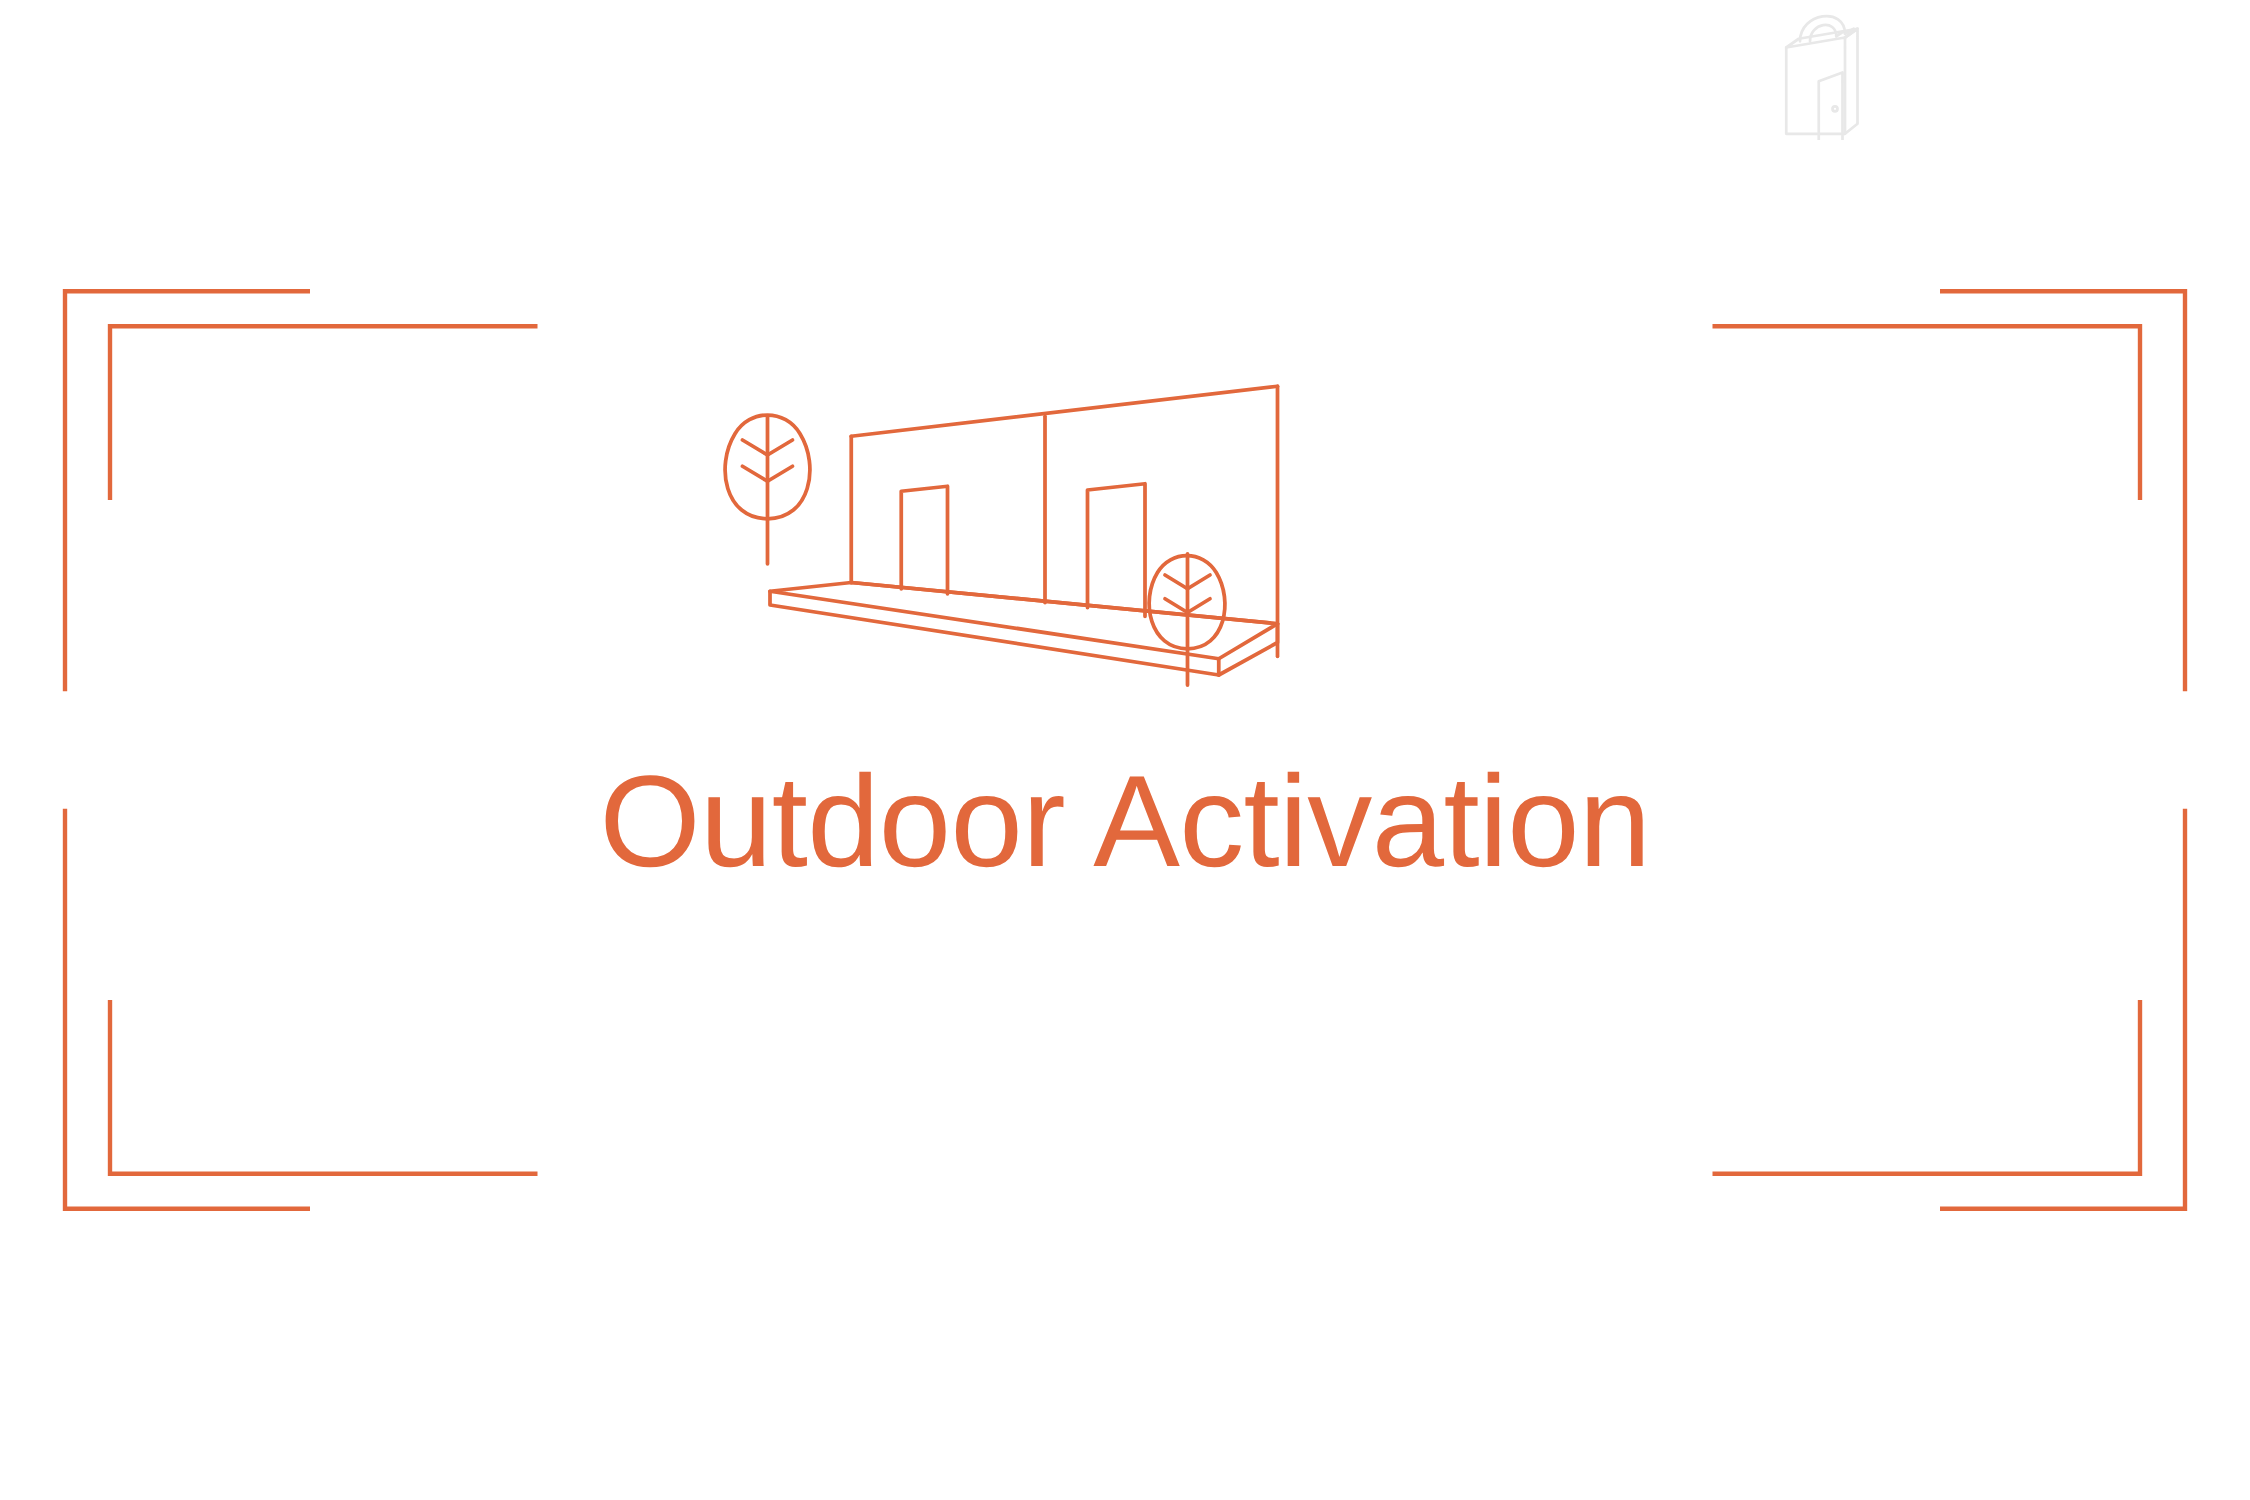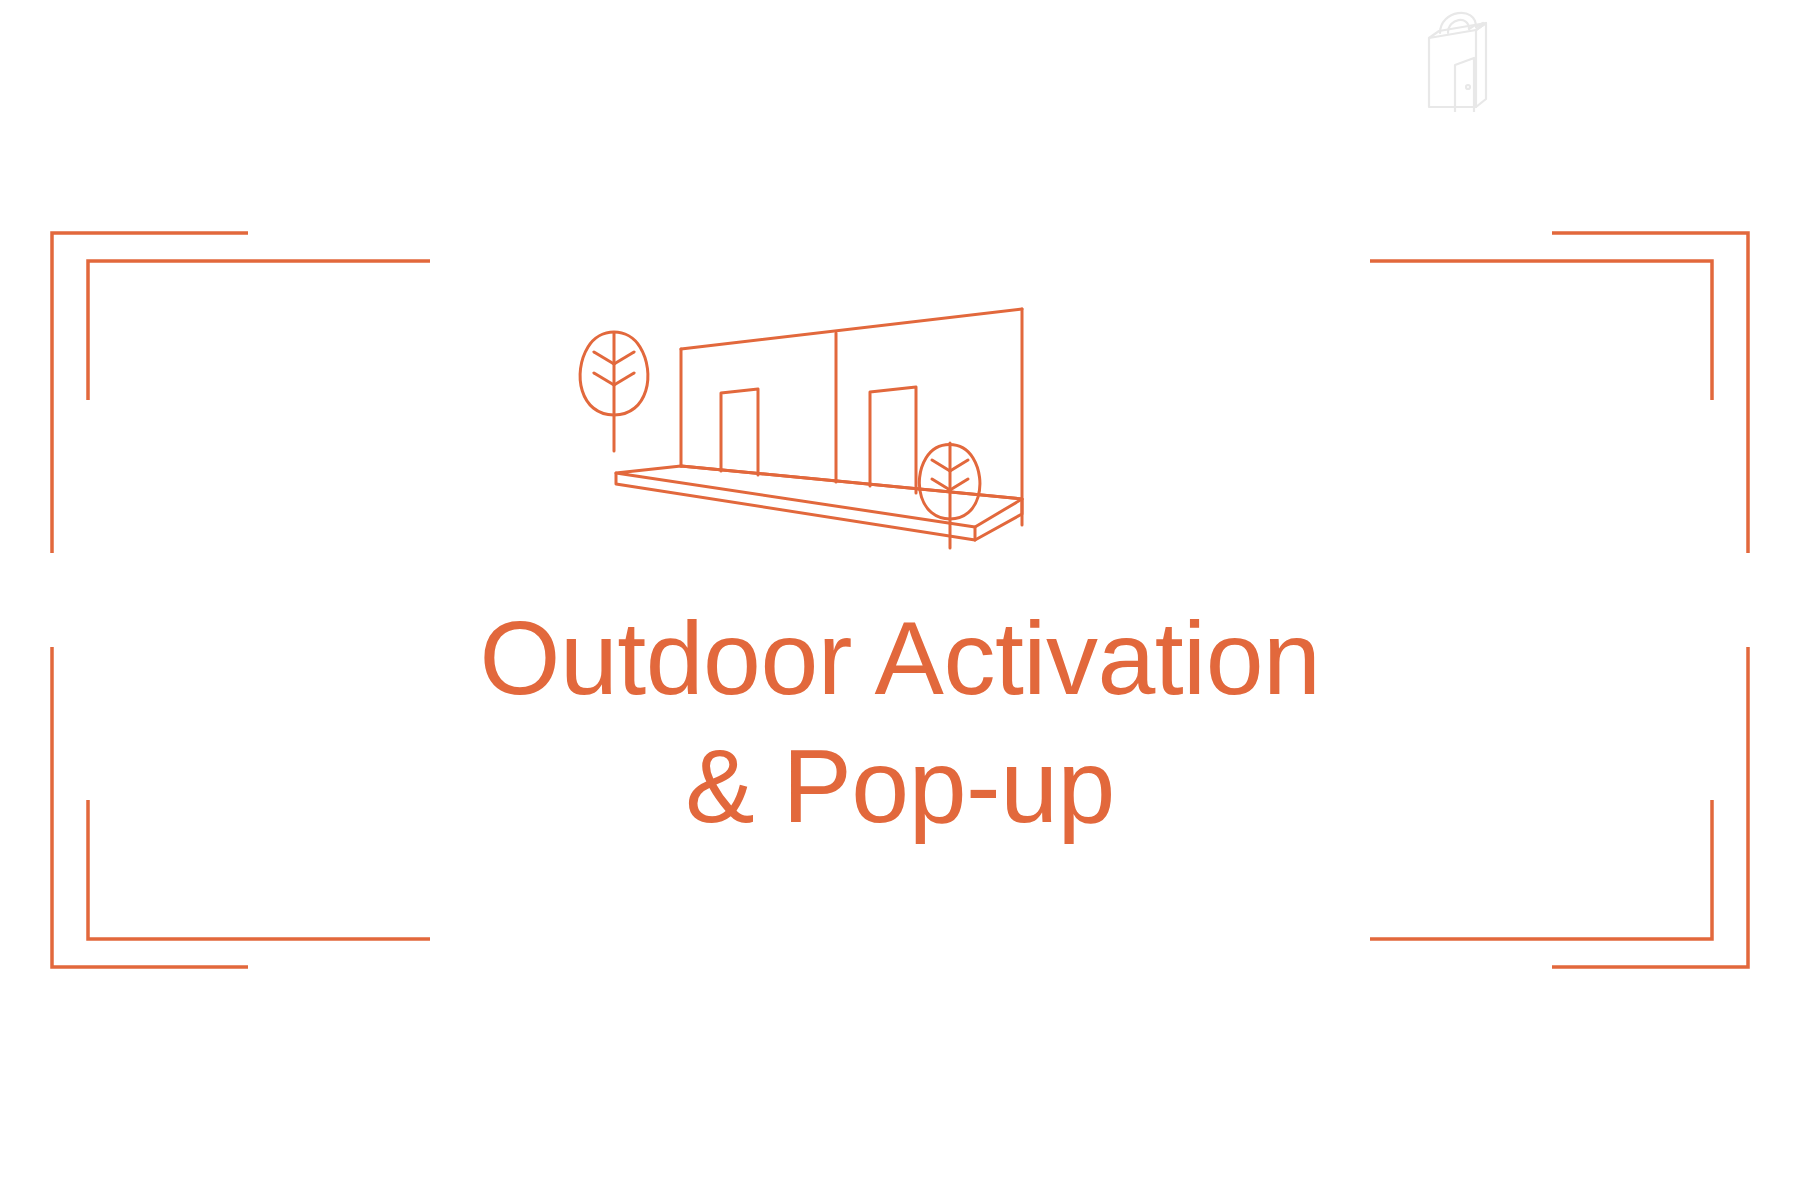--- a/index.html
+++ b/index.html
@@ -152,16 +152,15 @@
           <path d="M 390 186 L 408 175"></path>
           <path d="M 390 205 L 372 194"></path>
           <path d="M 390 205 L 408 194"></path>
         </g>
       </g>
     </svg>
   </div>
 
   <div id="title-block">
     <span class="title-line">Outdoor Activation</span>
-    <span class="title-line">&amp; Pop-up</span>
   </div>
 
 </div>
 
 </body></html>

